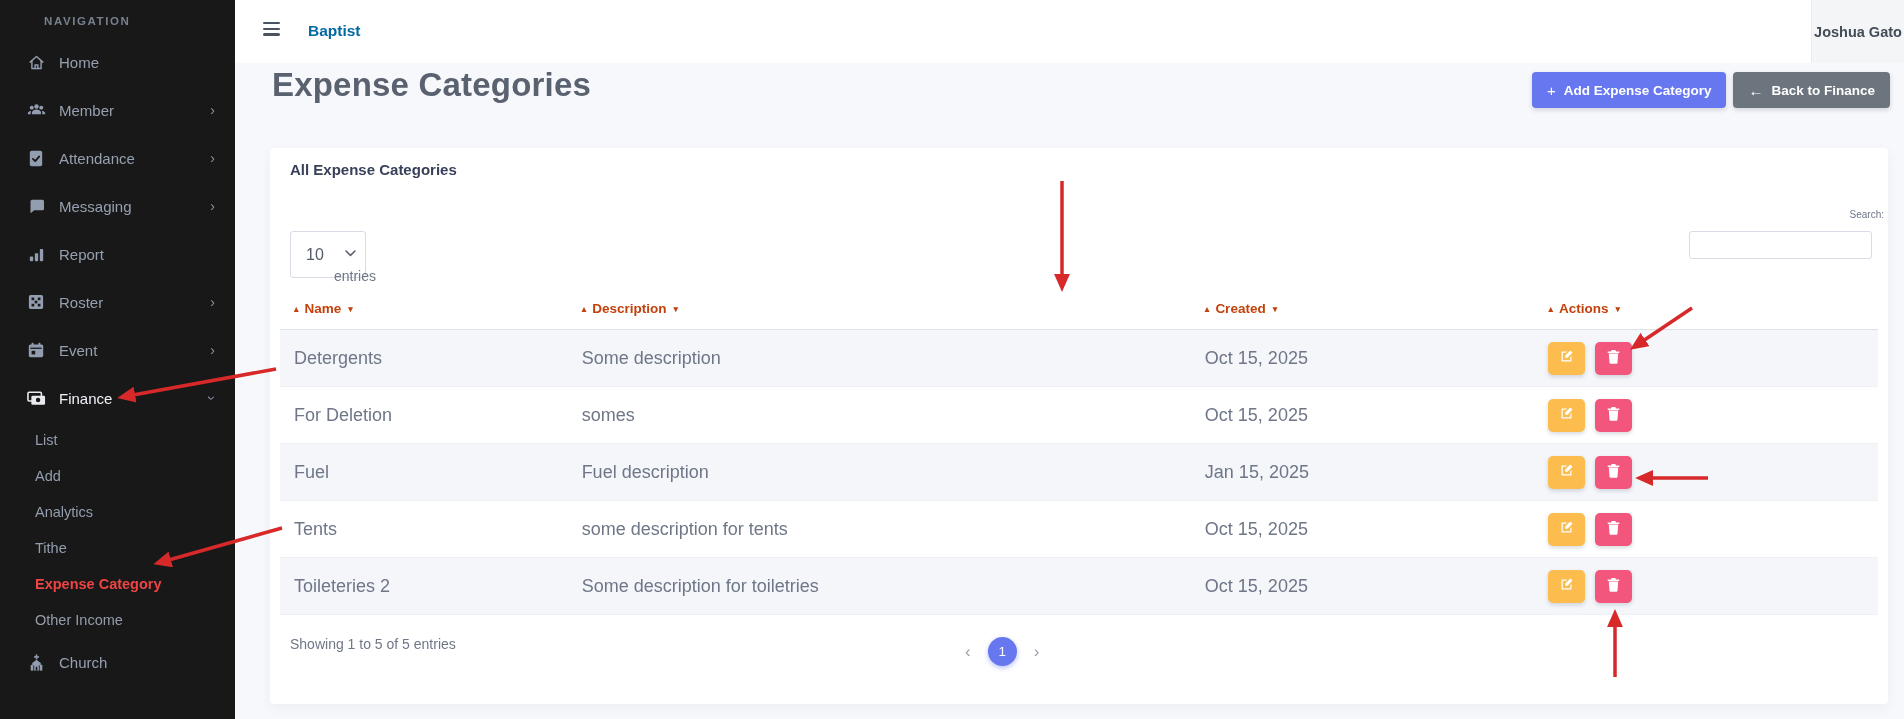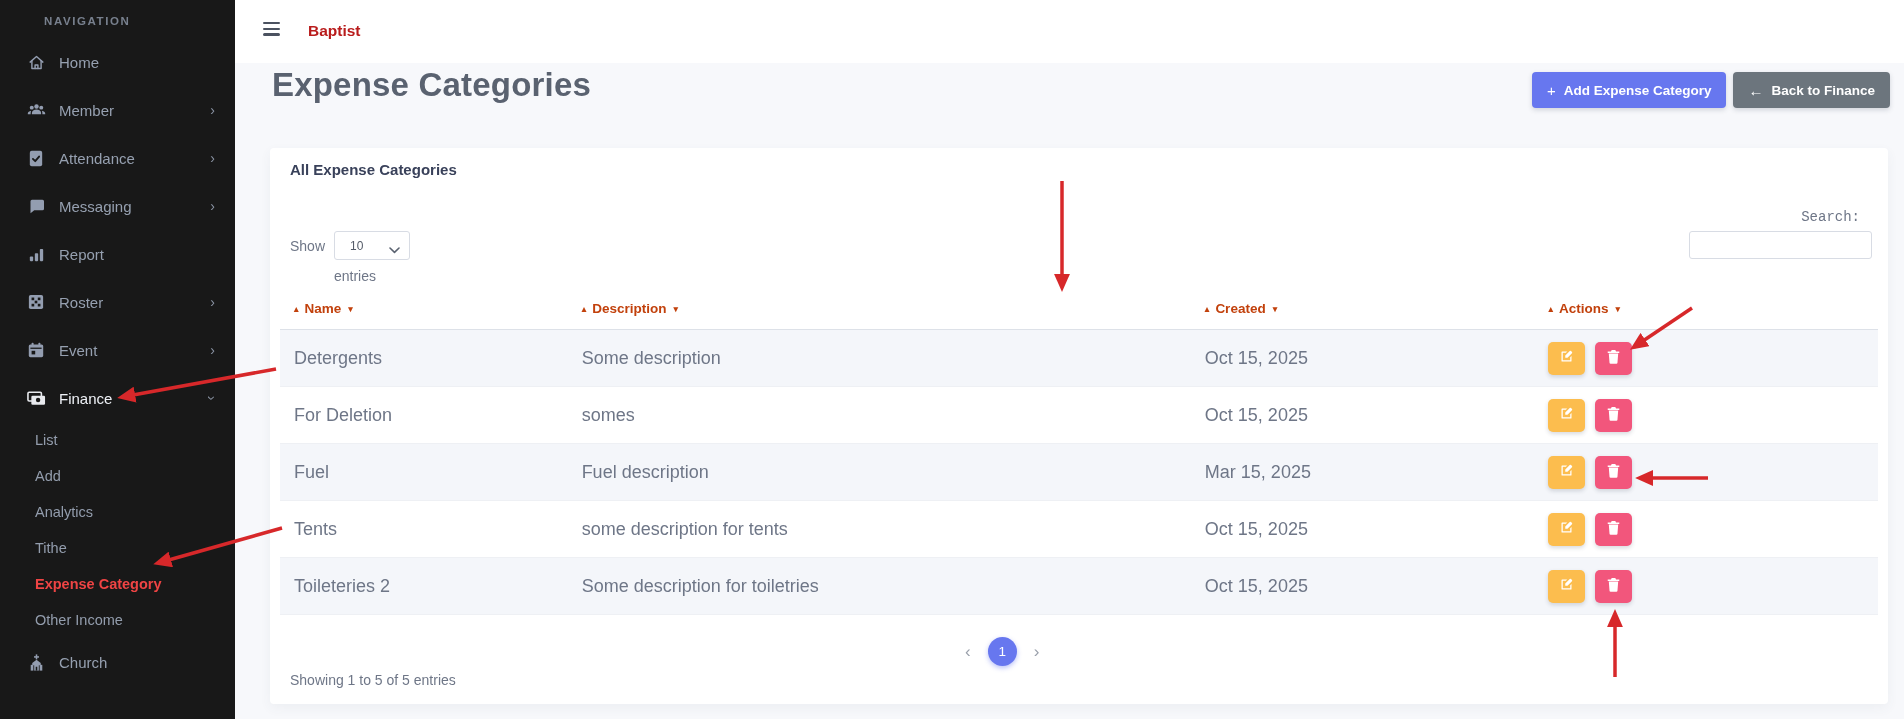--- a/index.html
+++ b/index.html
@@ -17,55 +17,55 @@
   .nav-item.open { color: #eef1f6; }
   .chev { color: #8a93a3; font-size: 14px; display: inline-block; }
   .chev.down { transform: rotate(90deg); }
   .sub-item { height: 36px; display: flex; align-items: center; padding-left: 35px; color: #939dad; font-size: 14.5px; cursor: pointer; }
   .sub-item.active { color: #ef4444; font-weight: 700; }
 
   
   .topbar { position: absolute; left: 235px; top: 0; right: 0; height: 63px; background: #ffffff; z-index: 2; }
   .hamburger { position: absolute; left: 28px; top: 22px; width: 18px; height: 18px; cursor: pointer; }
   .hamburger span { display: block; width: 17px; height: 2.4px; background: #4b5260; border-radius: 2px; margin-bottom: 3.2px; }
-  .brand { position: absolute; left: 73px; top: 22px; color: #b91c1c; font-size: 15.5px; font-weight: 700; cursor: pointer; }
+  .brand { position: absolute; left: 73px; top: 22px; color: #0369a1; font-size: 15.5px; font-weight: 700; cursor: pointer; }
   .user-area { position: absolute; right: 0; top: 0; width: 93px; height: 63px; background: #f4f5f7; border-left: 1px solid #ebebee; display: flex; align-items: center; justify-content: center; font-size: 14.5px; font-weight: 700; color: #454c59; cursor: pointer; }
 
   
   .page-title { position: absolute; left: 272px; top: 66px; font-size: 33px; font-weight: 700; color: #5a6270; letter-spacing: 0.2px; }
   .header-buttons { position: absolute; top: 72px; right: 14px; display: flex; gap: 7px; }
   .btn { height: 36px; border: none; border-radius: 4px; color: #fff; font-size: 13.5px; font-weight: 600; padding: 0 15px; display: inline-flex; align-items: center; gap: 8px; cursor: pointer; box-shadow: 0 2px 5px rgba(40,50,70,.18); font-family: inherit; }
   .btn-primary { background: #6777ef; }
   .btn-secondary { background: #6c757d; }
   .btn .bicon { font-size: 15px; font-weight: 400; }
 
   
   .card { position: absolute; left: 270px; top: 148px; width: 1618px; height: 556px; background: #fff; border-radius: 4px; box-shadow: 0 4px 12px rgba(70,80,105,.06); }
   .card-title { position: absolute; left: 20px; top: 13px; font-size: 15px; font-weight: 700; color: #39415a; }
   .show-label { position: absolute; left: 20px; top: 61px; font-size: 14px; color: #6e7687; margin-top: 29px; }
-  .page-size { position: absolute; left: 20px; top: 83px; width: 76px; height: 29px; border: 1px solid #d8dce4; border-radius: 3px; background: #fff; display: flex; align-items: center; padding-left: 15px; font-size: 12px; color: #545b68; cursor: pointer; margin-left: 44px; }
+  .page-size { position: absolute; left: 20px; top: 83px; width: 76px; height: 47px; border: 1px solid #d8dce4; border-radius: 3px; background: #fff; display: flex; align-items: center; padding-left: 15px; font-size: 16px; color: #545b68; cursor: pointer; }
   .page-size .caret { position: absolute; right: 9px; top: 11px; }
   .entries-label { position: absolute; left: 20px; top: 120px; font-size: 14px; color: #6e7687; margin-left: 44px; }
-  .search-label { position: absolute; right: 28px; top: 61px; font-size: 14px; color: #6e7687; font-family: Liberation Mono, monospace; }
+  .search-label { position: absolute; right: 4px; top: 61px; font-size: 10px; color: #6e7687; }
   .search-input { position: absolute; right: 16px; top: 83px; width: 183px; height: 28px; border: 1px solid #d8dce4; border-radius: 3px; font-size: 13.5px; padding: 0 8px; color: #545b68; outline: none; font-family: inherit; }
 
   
   .table-wrap { position: absolute; left: 10px; right: 10px; top: 140px; }
   table { width: 100%; border-collapse: collapse; table-layout: fixed; }
   th { text-align: left; padding: 13px 14px; font-size: 13.5px; font-weight: 700; color: #c2410c; border-bottom: 1px solid #dde1e8; cursor: pointer; white-space: nowrap; }
   th .sort-asc { font-size: 9px; margin-right: 6px; position: relative; top: -1px; }
   th .sort-menu { font-size: 9px; margin-left: 7px; position: relative; top: -1px; }
   td { padding: 0 14px; height: 57px; font-size: 18px; color: #6e7687; border-bottom: 1px solid #eef0f4; }
   tbody tr:nth-child(odd) { background: #f4f6fa; }
   .icon-btn { width: 37px; height: 33px; border: none; border-radius: 5px; margin-right: 5px; display: inline-flex; align-items: center; justify-content: center; cursor: pointer; box-shadow: 0 2px 4px rgba(40,50,70,.18); vertical-align: middle; }
   .icon-btn.edit { background: #fcbd4e; }
   .icon-btn.del { background: #f2567c; }
 
   
-  .summary { position: absolute; left: 20px; top: 488px; font-size: 14px; color: #6e7687; margin-top: 36px; }
+  .summary { position: absolute; left: 20px; top: 488px; font-size: 14px; color: #6e7687; }
   .pagination { position: absolute; left: 695px; top: 489px; height: 29px; display: flex; align-items: center; gap: 17px; }
   .page-chev { color: #9aa0ab; font-size: 17px; cursor: pointer; line-height: 1; }
   .page-current { width: 29px; height: 29px; border-radius: 50%; background: #6777ef; color: #fff; display: flex; align-items: center; justify-content: center; font-size: 13.5px; cursor: pointer; box-shadow: 0 2px 5px rgba(103,119,239,.45); }
 
   
   .overlay { position: absolute; left: 0; top: 0; z-index: 10; pointer-events: none; }
 </style>
 </head>
 <body>
 
@@ -208,20 +208,23 @@
   </div>
 </div>
 
 <div class="topbar">
   <div class="hamburger">
       <span></span>
       <span></span>
       <span></span>
     </div>
   <div class="brand">Baptist</div>
+  <div class="user-area">
+    <span>Joshua Gato</span>
+  </div>
 </div>
 
 <h1 class="page-title">Expense Categories</h1>
 <div class="header-buttons">
   <button class="btn btn-primary">
     <span class="bicon">+</span>
     <span>Add Expense Category</span>
   </button>
   <button class="btn btn-secondary">
     <span class="bicon">←</span>
@@ -295,21 +298,21 @@
                 <span><svg width="13" height="15" viewBox="0 0 18 20" fill="#fff">
                     <path d="M6.5 1h5l1 2H17v2H1V3h4.5z"></path>
                     <path d="M2.5 6h13l-1 12.5a1.5 1.5 0 0 1-1.5 1.4H5a1.5 1.5 0 0 1-1.5-1.4z"></path>
                   </svg></span>
               </button>
           </td>
         </tr>
         <tr>
           <td>Fuel</td>
           <td>Fuel description</td>
-          <td>Mar 15, 2025</td>
+          <td>Jan 15, 2025</td>
           <td>
             <button class="icon-btn edit">
                 <span><svg width="15" height="15" viewBox="0 0 24 24" fill="#fff">
                     <path d="M5 4h8l-2 2H6v12h12v-5l2-2v8a1 1 0 0 1-1 1H5a1 1 0 0 1-1-1V5a1 1 0 0 1 1-1z"></path>
                     <path d="M20.7 4.7l-1.4-1.4a1.5 1.5 0 0 0-2.1 0L10 10.5V14h3.5l7.2-7.2a1.5 1.5 0 0 0 0-2.1z"></path>
                   </svg></span>
               </button>
             <button class="icon-btn del">
                 <span><svg width="13" height="15" viewBox="0 0 18 20" fill="#fff">
                     <path d="M6.5 1h5l1 2H17v2H1V3h4.5z"></path>

